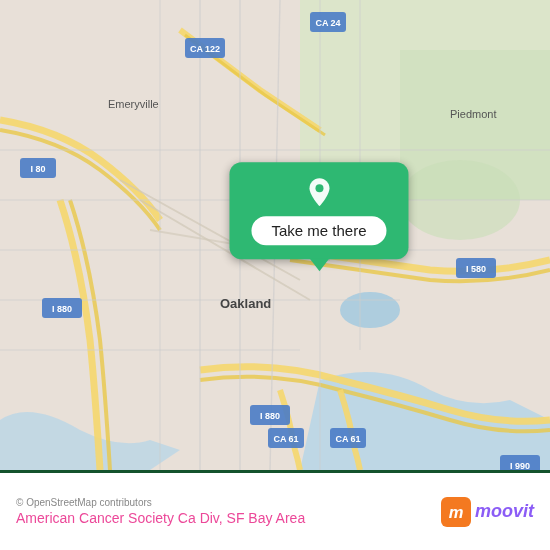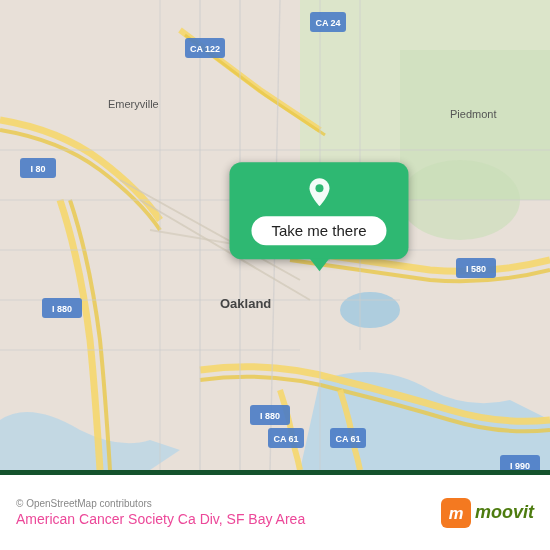--- a/index.html
+++ b/index.html
@@ -21,21 +21,21 @@
 
     
     #info-bar {
       width: 550px;
       height: 80px;
       background: #fff;
       display: flex;
       align-items: center;
       justify-content: space-between;
       padding: 0 16px;
-      border-top: 5px solid #14532d;
+      border-top: 3px solid #14532d;
       position: relative;
     }
 
     .info-left {
       display: flex;
       flex-direction: column;
       gap: 2px;
     }
 
     .osm-credit {
@@ -51,21 +51,21 @@
 
     .moovit-logo {
       display: flex;
       align-items: center;
       gap: 4px;
     }
 
     .moovit-text {
       font-size: 18px;
       font-weight: bold;
-      color: #4d7c0f;
+      color: #8b5cf6;
       font-style: italic;
     }
 
     .moovit-icon {
       width: 30px;
       height: 30px;
     }
 
     
     #popup {

